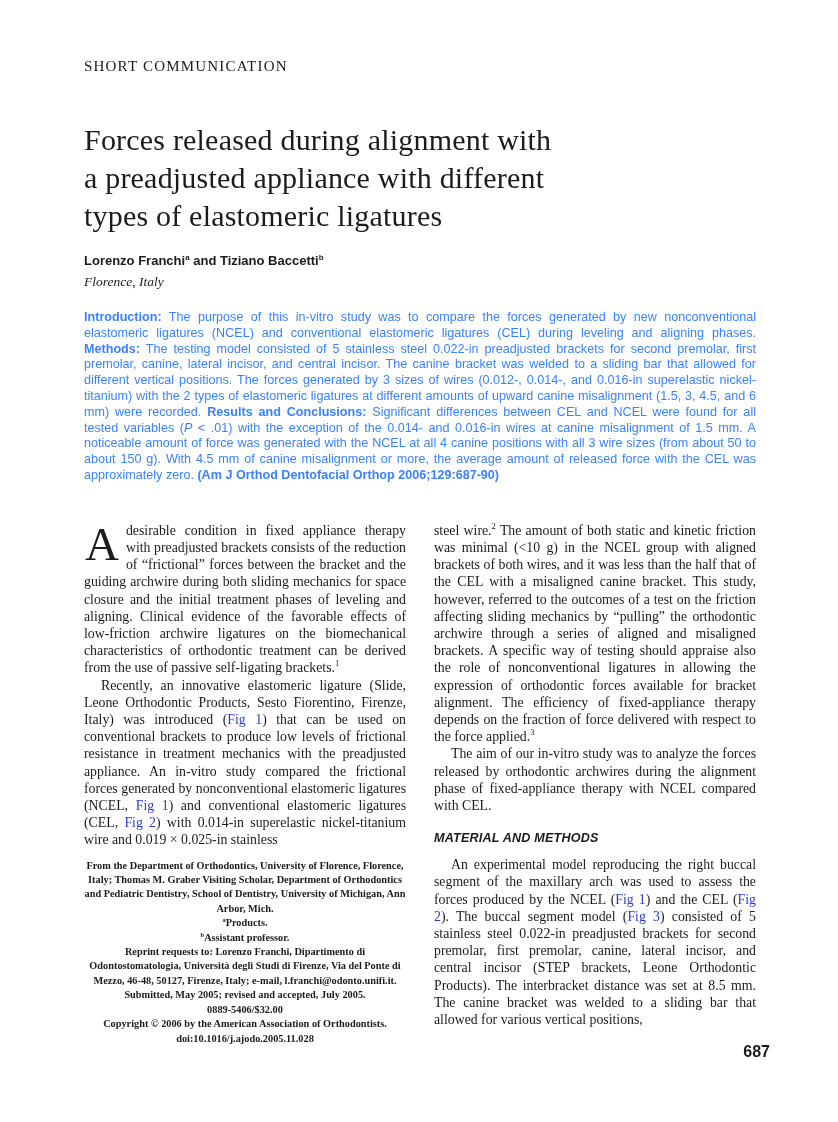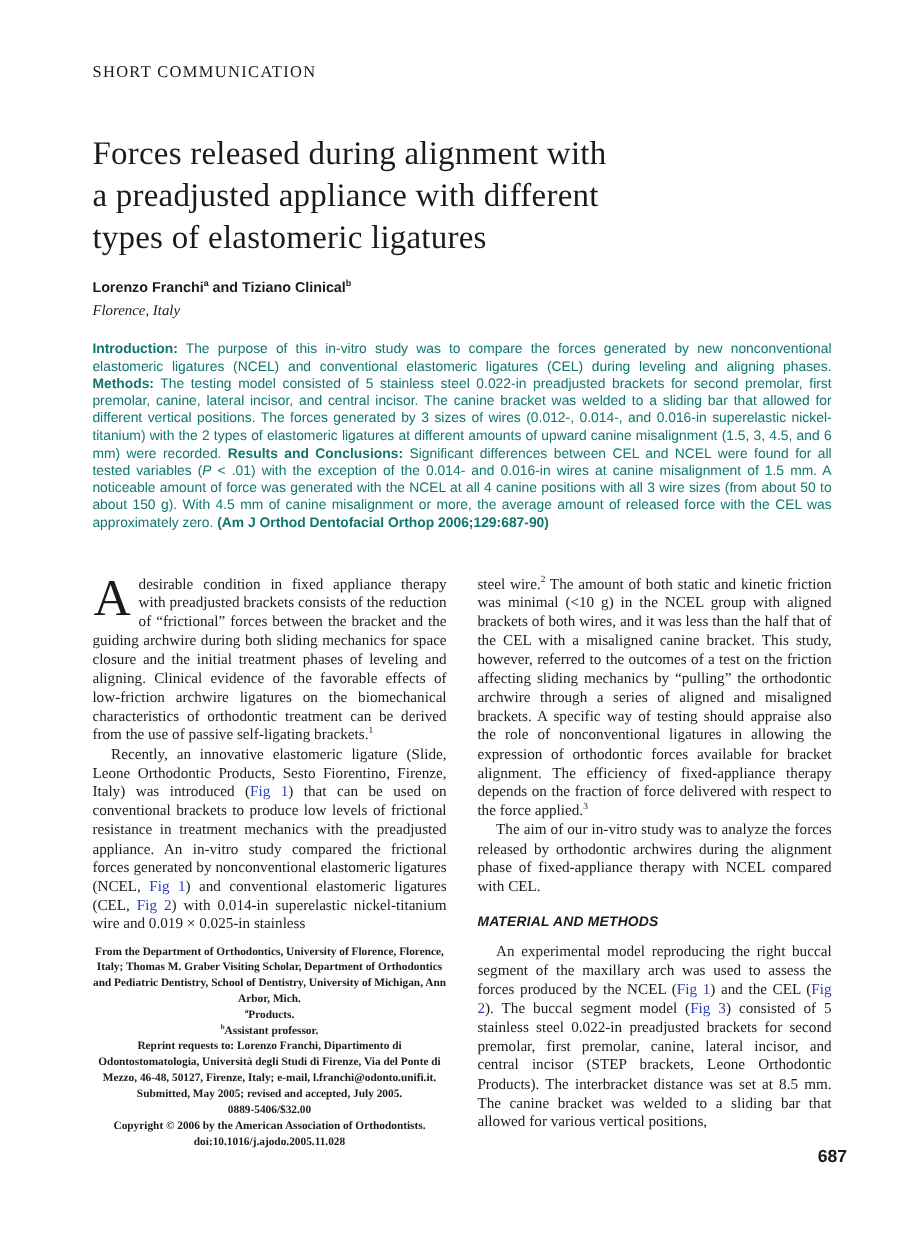--- a/index.html
+++ b/index.html
@@ -36,21 +36,21 @@
     font-style:italic;
     font-size:13.5px;
     margin-bottom:20px;
   }
   .abstract {
     font-family:"Liberation Sans", sans-serif;
     font-size:12.6px;
     line-height:15.8px;
     text-align:justify;
     margin-bottom:38px;
-    color:#0f766e;
+    color:#3b82f6;
   }
   .columns { display:flex; gap:28px; align-items:flex-start; }
   .col { flex:1 1 0; min-width:0; }
   .body-p {
     font-size:13.8px;
     line-height:17.2px;
     text-align:justify;
   }
   .indent { text-indent:17px; }
   .dropcap {
@@ -92,21 +92,21 @@
 <div class="page">
 
   <div class="running-head">SHORT COMMUNICATION</div>
 
   <div class="title">
     <div>Forces released during alignment with</div>
     <div>a preadjusted appliance with different</div>
     <div>types of elastomeric ligatures</div>
   </div>
 
-  <div class="authors"><span>Lorenzo Franchi</span><sup>a</sup><span> and Tiziano Clinical</span><sup>b</sup></div>
+  <div class="authors"><span>Lorenzo Franchi</span><sup>a</sup><span> and Tiziano Baccetti</span><sup>b</sup></div>
   <div class="affiliation">Florence, Italy</div>
 
   <div class="abstract"><span class="b">Introduction:</span><span> The purpose of this in-vitro study was to compare the forces generated by new nonconventional elastomeric ligatures (NCEL) and conventional elastomeric ligatures (CEL) during leveling and aligning phases. </span><span class="b">Methods:</span><span> The testing model consisted of 5 stainless steel 0.022-in preadjusted brackets for second premolar, first premolar, canine, lateral incisor, and central incisor. The canine bracket was welded to a sliding bar that allowed for different vertical positions. The forces generated by 3 sizes of wires (0.012-, 0.014-, and 0.016-in superelastic nickel-titanium) with the 2 types of elastomeric ligatures at different amounts of upward canine misalignment (1.5, 3, 4.5, and 6 mm) were recorded. </span><span class="b">Results and Conclusions:</span><span> Significant differences between CEL and NCEL were found for all tested variables (</span><span class="i">P</span><span> &lt; .01) with the exception of the 0.014- and 0.016-in wires at canine misalignment of 1.5 mm. A noticeable amount of force was generated with the NCEL at all 4 canine positions with all 3 wire sizes (from about 50 to about 150 g). With 4.5 mm of canine misalignment or more, the average amount of released force with the CEL was approximately zero. </span><span class="b">(Am J Orthod Dentofacial Orthop 2006;129:687-90)</span></div>
 
   <div class="columns">
 
     <div class="col">
       <p class="body-p"><span class="dropcap">A</span><span><span>desirable condition in fixed appliance therapy with preadjusted brackets consists of the reduction of “frictional” forces between the bracket and the guiding archwire during both sliding mechanics for space closure and the initial treatment phases of leveling and aligning. Clinical evidence of the favorable effects of low-friction archwire ligatures on the biomechanical characteristics of orthodontic treatment can be derived from the use of passive self-ligating brackets.</span><sup>1</sup></span></p>
       <p class="body-p indent"><span>Recently, an innovative elastomeric ligature (Slide, Leone Orthodontic Products, Sesto Fiorentino, Firenze, Italy) was introduced (</span><span class="link">Fig 1</span><span>) that can be used on conventional brackets to produce low levels of frictional resistance in treatment mechanics with the preadjusted appliance. An in-vitro study compared the frictional forces generated by nonconventional elastomeric ligatures (NCEL, </span><span class="link">Fig 1</span><span>) and conventional elastomeric ligatures (CEL, </span><span class="link">Fig 2</span><span>) with 0.014-in superelastic nickel-titanium wire and 0.019 × 0.025-in stainless</span></p>
 

